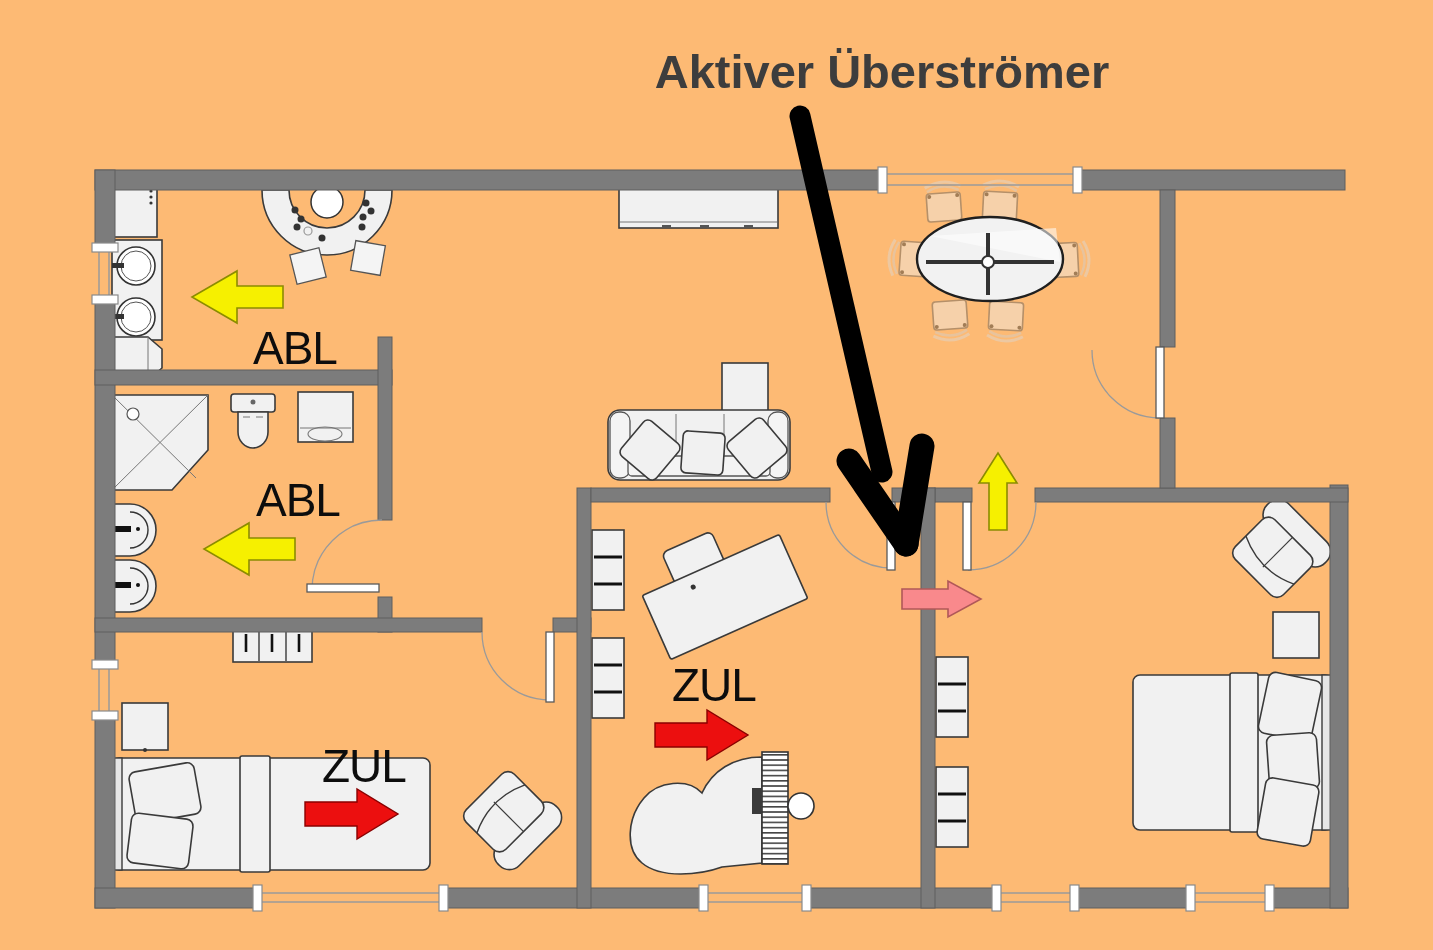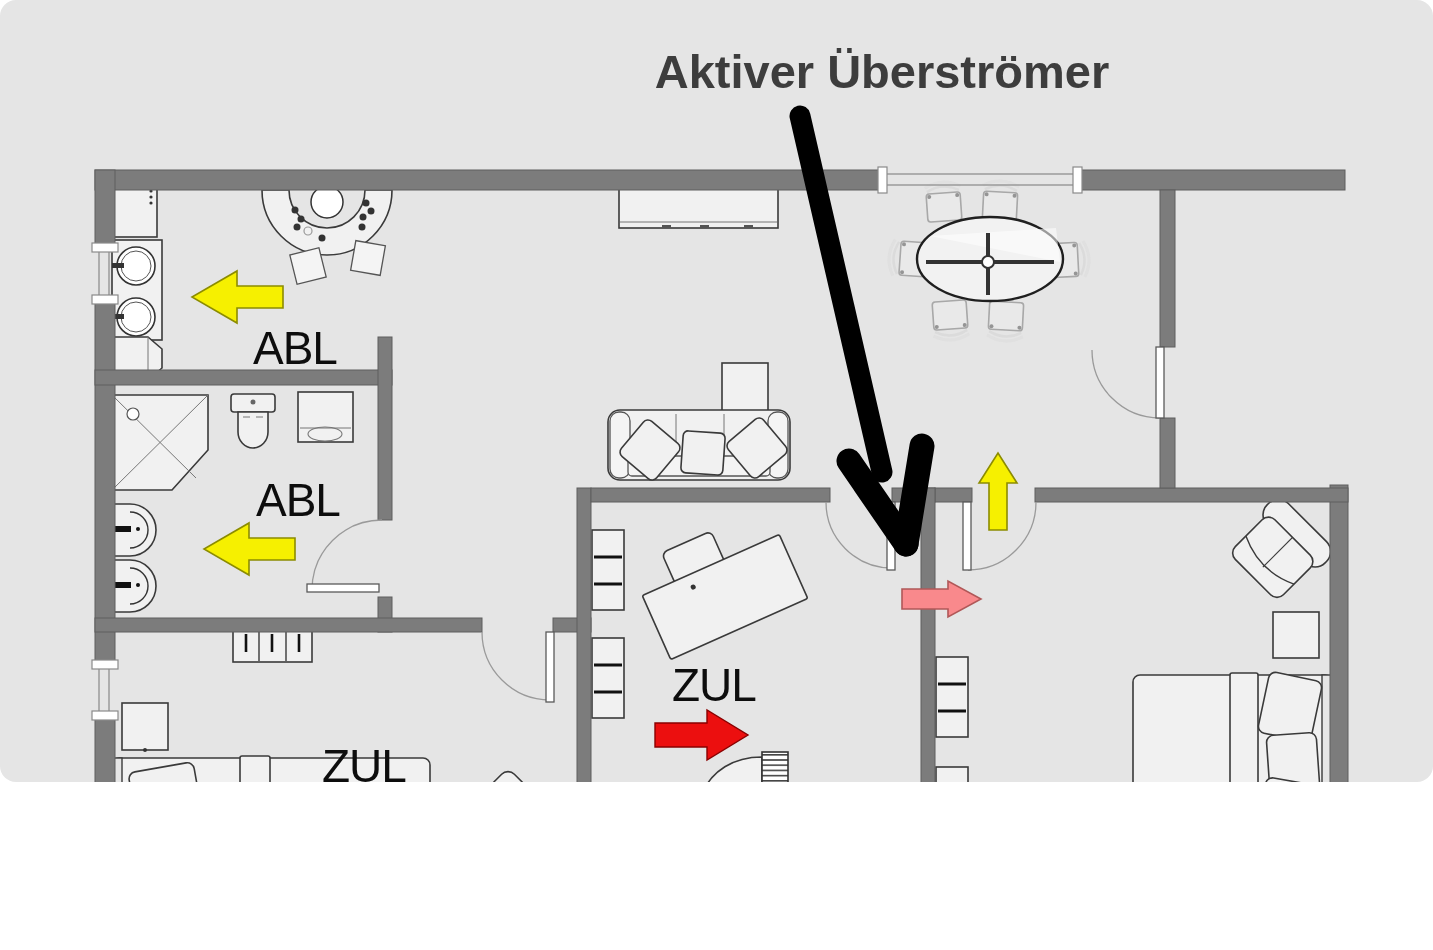--- a/index.html
+++ b/index.html
@@ -1,16 +1,16 @@
 <!DOCTYPE html>
 <html><head>
 <meta charset="utf-8">
 <style>
   html,body{margin:0;padding:0;background:#ffffff;}
-  .stage{width:1433px;height:782px;position:relative;background:#e5e5e5;overflow:hidden;border-radius:16px;}
+  .stage{width:1433px;height:950px;position:relative;background:#fdba74;overflow:hidden;}
   svg{display:block;}
   text{font-family:"Liberation Sans","DejaVu Sans",sans-serif;}
   .title-text{font-size:47px;font-weight:bold;letter-spacing:0px;}
   .flow-label{font-size:46px;letter-spacing:-1px;}
   .furn{fill:#f1f1f1;stroke:#3a3a3a;stroke-width:1.6;}
   .furn-light{fill:#f4f4f4;stroke:#555;stroke-width:1.3;}
   .wallseg{stroke:#5e5e5e;stroke-width:1;}
   .win{fill:#ffffff;stroke:#8a8a8a;stroke-width:1.2;}
   .winline{stroke:#9a9a9a;stroke-width:1.5;fill:none;}
   .doorarc{stroke:#9a9a9a;stroke-width:1.3;fill:none;}

